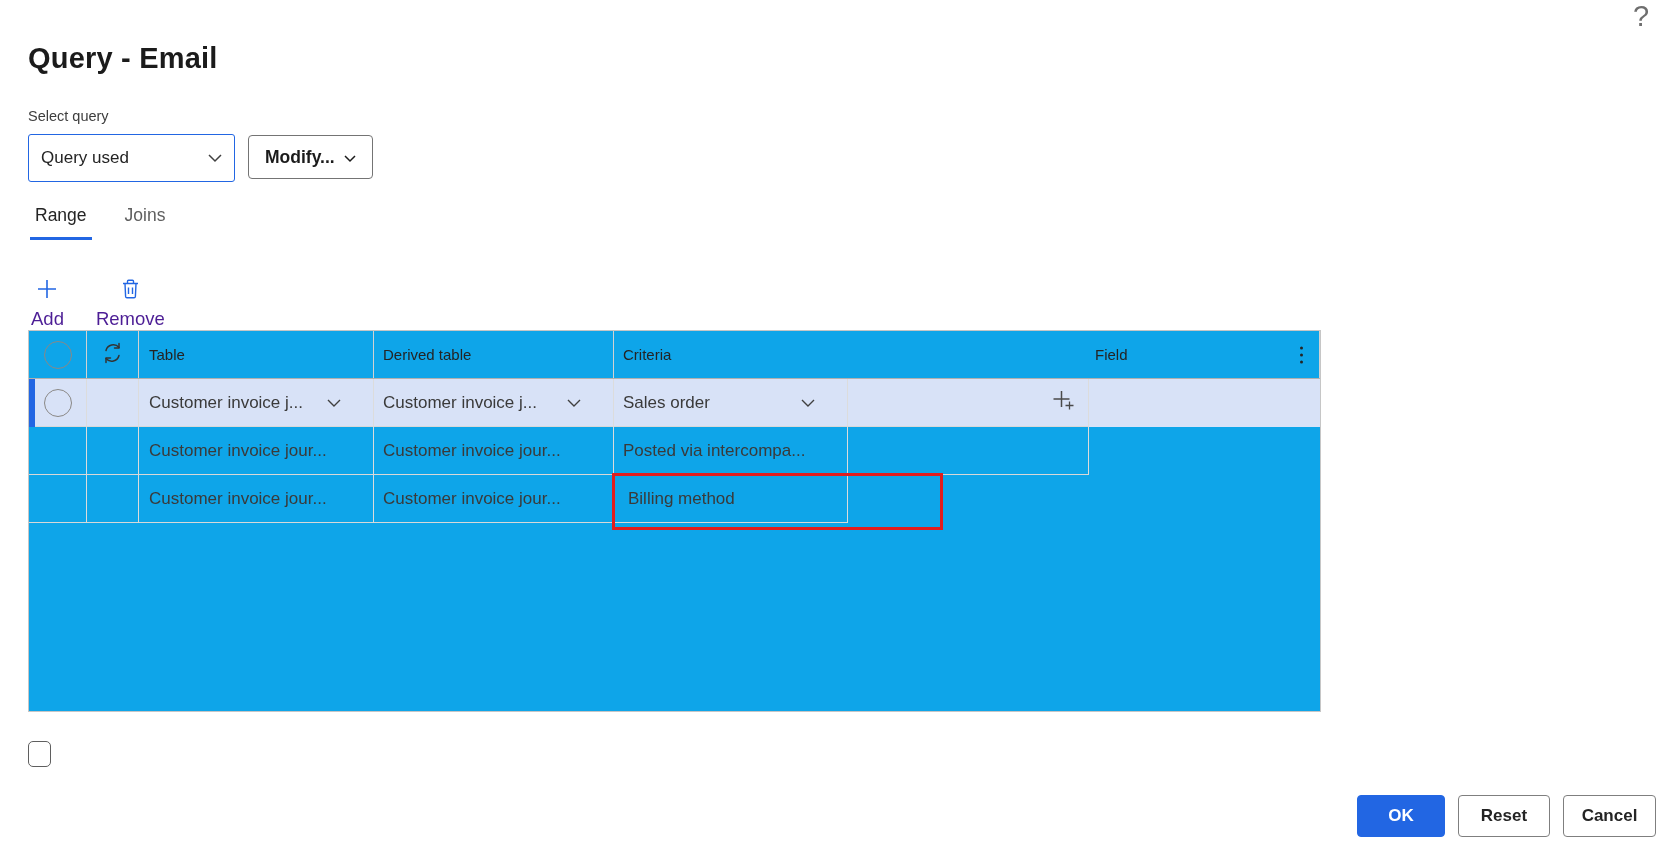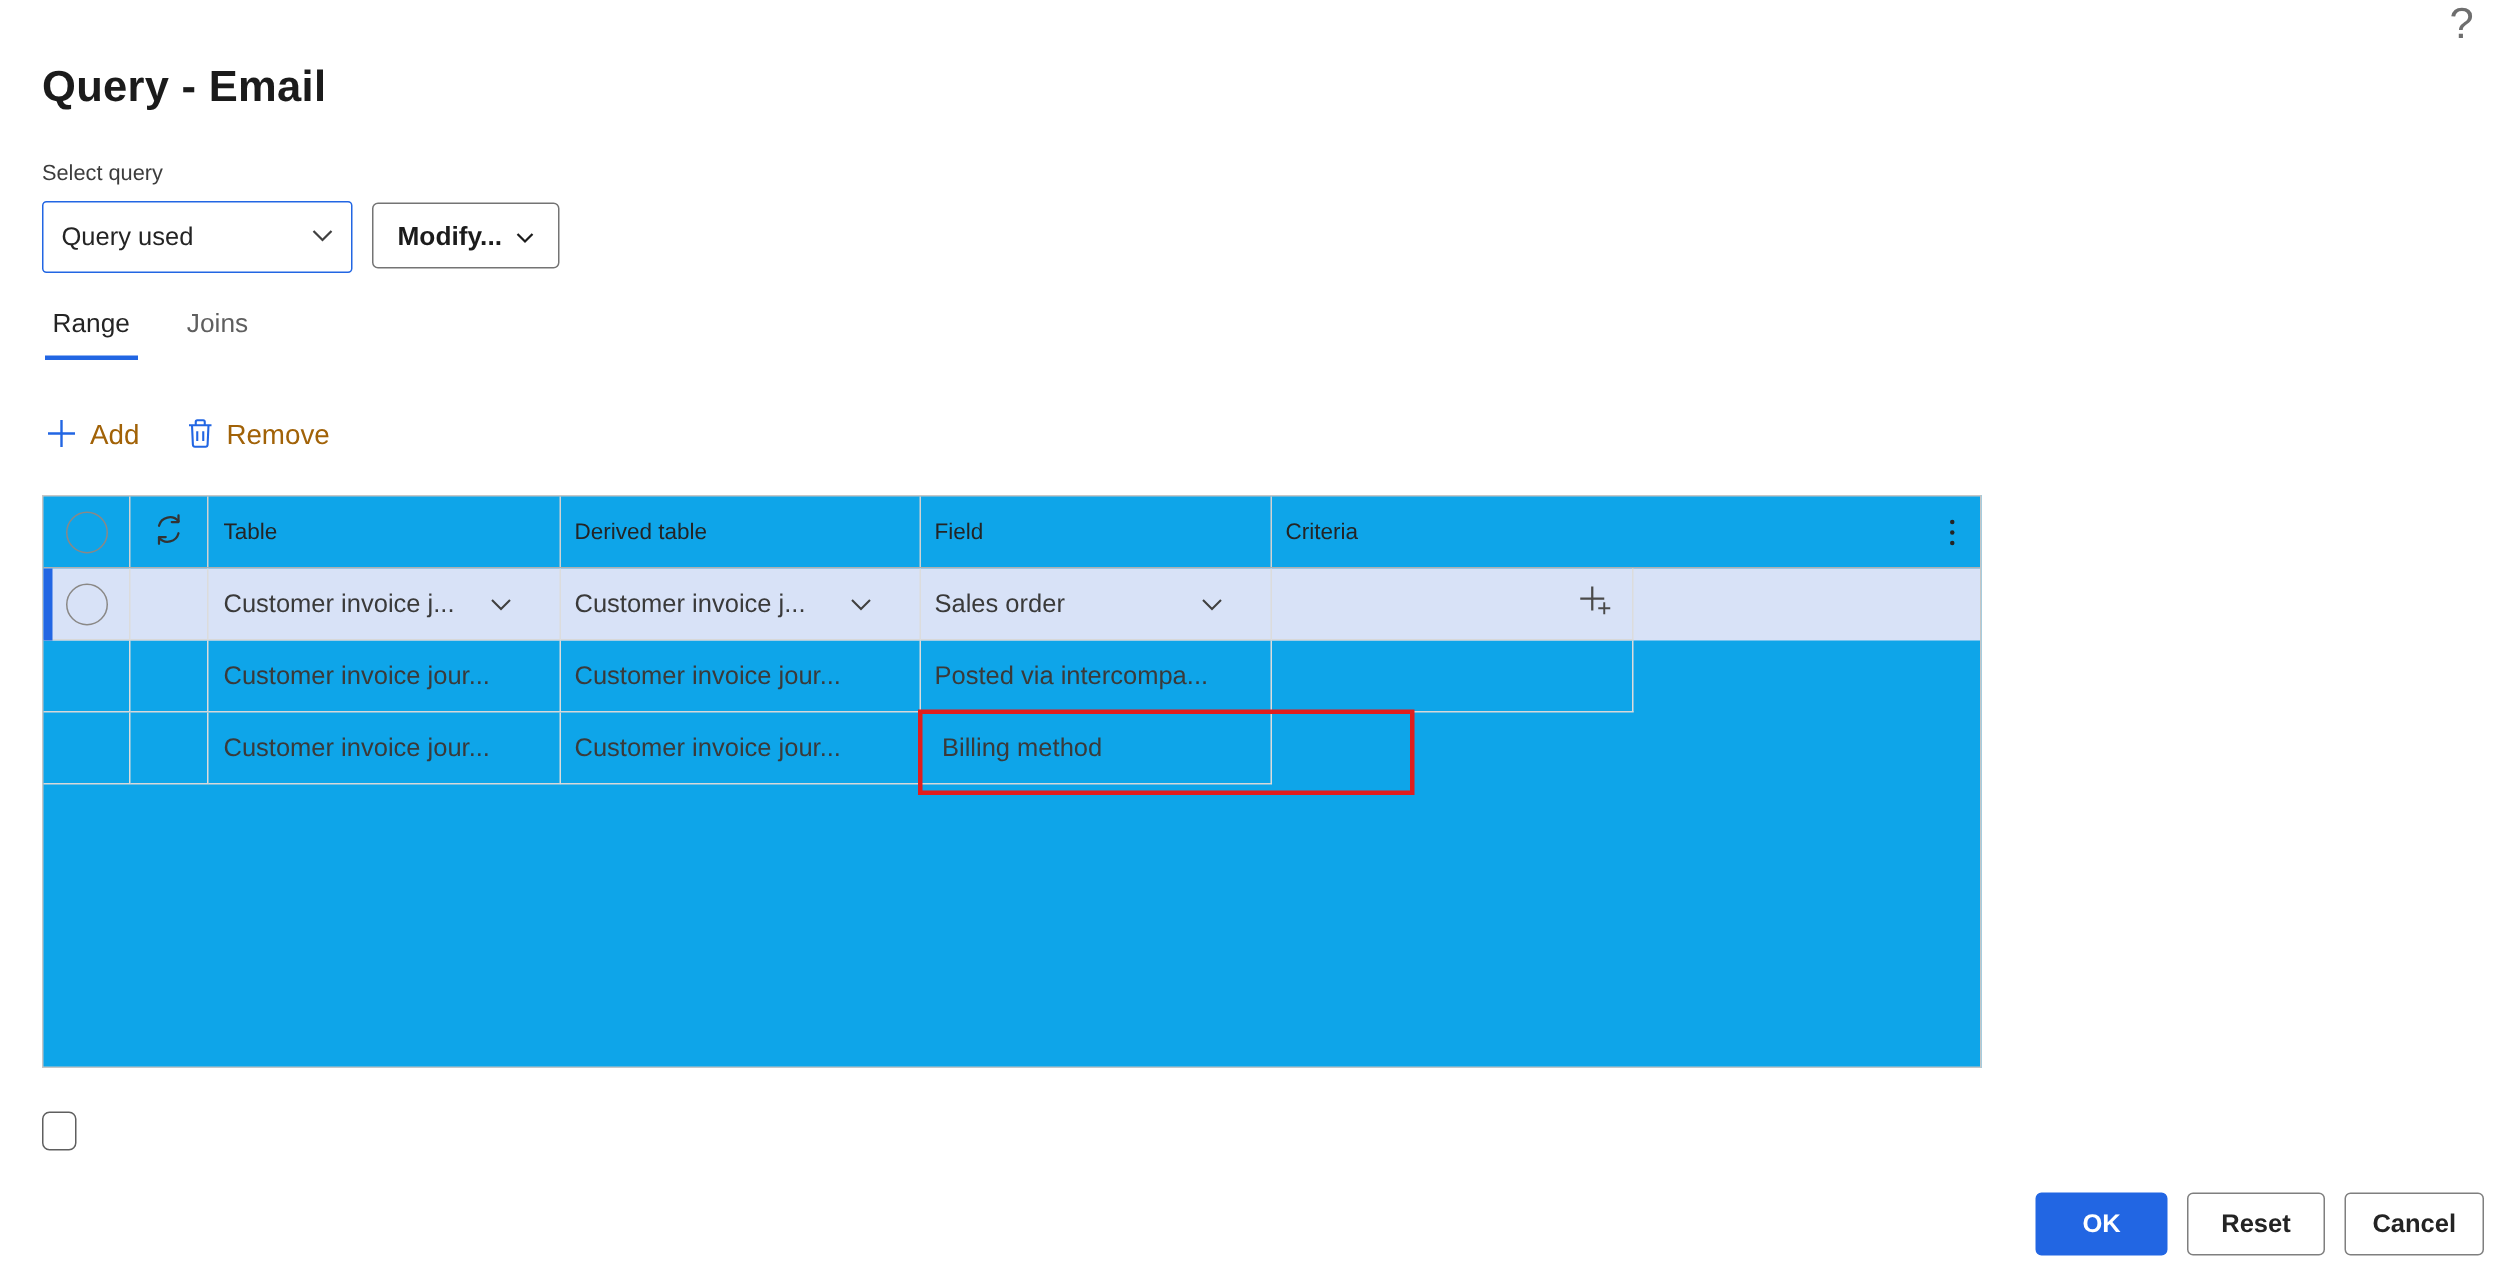--- a/index.html
+++ b/index.html
@@ -20,21 +20,21 @@
   .modify-btn{left:248px;top:135px;height:44px;box-sizing:border-box;border:1px solid #747474;
     border-radius:4px;background:#fff;display:flex;align-items:center;gap:9px;
     padding:0 16px;font-size:17.5px;font-weight:700;color:#1b1b1b;cursor:pointer;}
 
   .tabs{left:30px;top:203px;display:flex;gap:28px;}
   .tab{font-size:17.5px;padding:2px 5px 11px;cursor:pointer;border-bottom:3px solid transparent;}
   .tab.active{color:#242424;border-bottom-color:#2266E3;}
   .tab.inactive{color:#5f5f5f;}
 
   .toolbar{left:31px;top:279px;display:flex;gap:32px;align-items:center;}
-  .tool-link{display:flex;align-items:flex-start;gap:9px;color:#a16207;font-size:18.5px;cursor:pointer;}
+  .tool-link{display:flex;align-items:center;gap:9px;color:#4c1d95;font-size:18.5px;cursor:pointer;flex-direction:column;}
   .tool-link svg{display:block;}
 
   
   .grid{left:28px;top:330px;width:1293px;height:382px;box-sizing:border-box;
         border:1px solid #c6c6c6;background:#0ea5e9;}
   .g-row{display:flex;height:48px;position:relative;}
   .g-header{height:47px;border-bottom:1px solid #b0b0b0;position:relative;}
   .gc{box-sizing:border-box;display:flex;align-items:center;white-space:nowrap;overflow:hidden;}
   .c-sel{width:58px;justify-content:center;}
   .c-ref{width:52px;justify-content:center;}
@@ -137,24 +137,24 @@
         <svg width="25" height="24" viewBox="0 0 24 24" fill="none" stroke="#333" stroke-width="1.5" stroke-linecap="round" stroke-linejoin="round">
           <path d="M5.5 9.5A7.5 7.5 0 0 1 18.5 6.5"></path>
           <path d="M18.5 2.5v4.5H14"></path>
           <path d="M18.5 14.5A7.5 7.5 0 0 1 5.5 17.5"></path>
           <path d="M5.5 21.5V17H10"></path>
         </svg>
       </span>
     </div>
     <div class="gc c-table">Table</div>
     <div class="gc c-derived">Derived table</div>
-    <div class="gc c-field">Field</div>
     <div class="gc c-criteria">
       <span>Criteria</span>
     </div>
+    <div class="gc c-field">Field</div>
     <div class="dots">
         <i></i>
         <i></i>
         <i></i>
       </div>
   </div>
 
   <div class="g-body">
 
     <div class="g-row row-selected">

